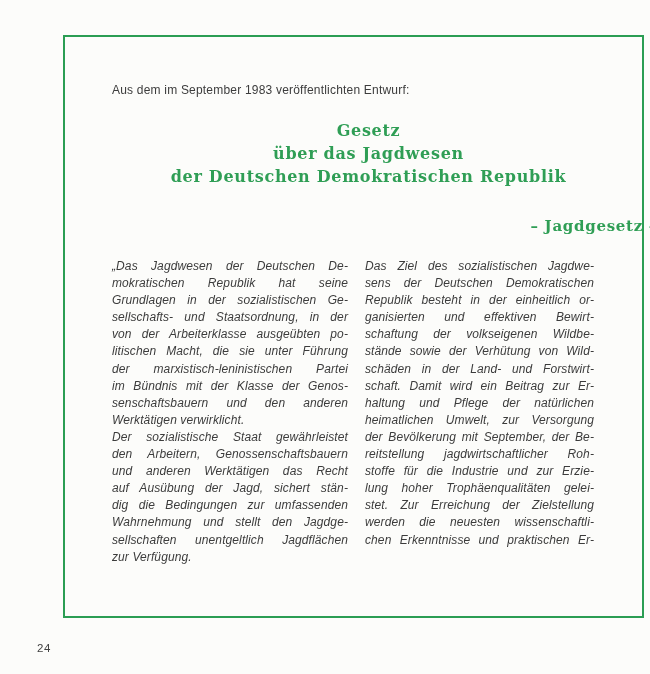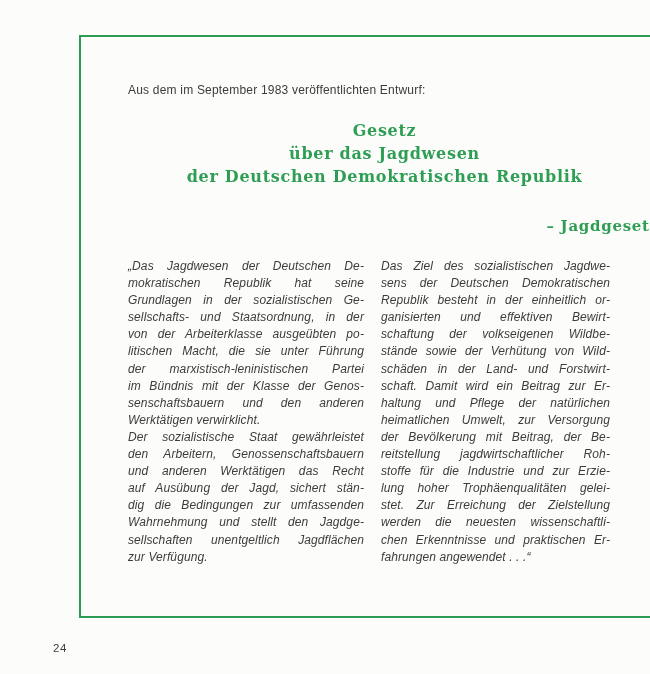--- a/index.html
+++ b/index.html
@@ -4,21 +4,21 @@
 <style>
   html, body { margin: 0; padding: 0; }
   body {
     width: 650px; height: 674px;
     background: #fcfcfa;
     font-family: "Liberation Sans", sans-serif;
     position: relative;
     overflow: hidden;
   }
   .page {
-    position: absolute; left: 16px; top: 0;
+    position: absolute; left: 0; top: 0;
     width: 572px; height: 674px;
   }
   .frame {
     position: absolute;
     left: 63px; top: 35px;
     width: 581px; height: 583px;
     box-sizing: border-box;
     border: 2px solid #2b9d53;
     background: transparent;
   }
@@ -118,25 +118,24 @@
       <div class="tline just">Das Ziel des sozialistischen Jagdwe-</div>
       <div class="tline just">sens der Deutschen Demokratischen</div>
       <div class="tline just">Republik besteht in der einheitlich or-</div>
       <div class="tline just">ganisierten und effektiven Bewirt-</div>
       <div class="tline just">schaftung der volkseigenen Wildbe-</div>
       <div class="tline just">stände sowie der Verhütung von Wild-</div>
       <div class="tline just">schäden in der Land- und Forstwirt-</div>
       <div class="tline just">schaft. Damit wird ein Beitrag zur Er-</div>
       <div class="tline just">haltung und Pflege der natürlichen</div>
       <div class="tline just">heimatlichen Umwelt, zur Versorgung</div>
-      <div class="tline just">der Bevölkerung mit Beitrag, der Be-</div>
+      <div class="tline just">der Bevölkerung mit September, der Be-</div>
       <div class="tline just">reitstellung jagdwirtschaftlicher Roh-</div>
       <div class="tline just">stoffe für die Industrie und zur Erzie-</div>
       <div class="tline just">lung hoher Trophäenqualitäten gelei-</div>
       <div class="tline just">stet. Zur Erreichung der Zielstellung</div>
       <div class="tline just">werden die neuesten wissenschaftli-</div>
       <div class="tline just">chen Erkenntnisse und praktischen Er-</div>
-      <div class="tline">fahrungen angewendet . . .“</div>
     </div>
 
   <div class="pagenum">24</div>
 
 </div>
 
 </body></html>

